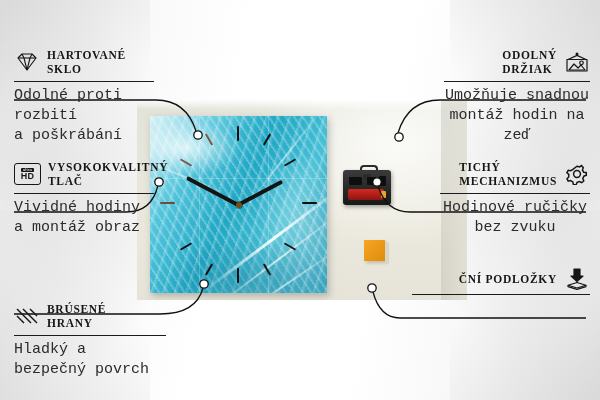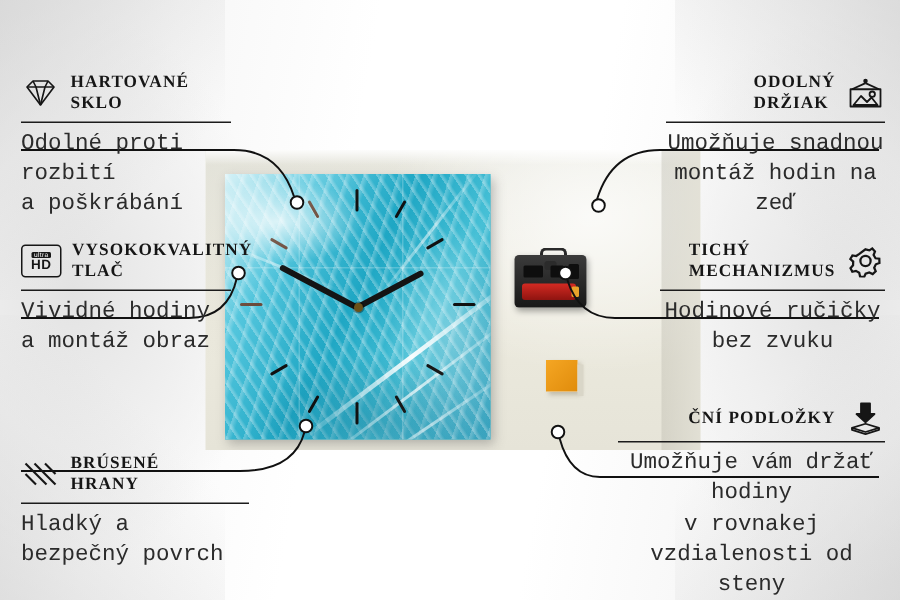--- a/index.html
+++ b/index.html
@@ -332,19 +332,15 @@
       </div>
       <svg class="ico" viewBox="0 0 26 22">
         <g fill="none" stroke="#161616" stroke-width="1.2" stroke-linejoin="round">
           <path d="M10 1 L16 1 L16 8 L19 8 L13 13.5 L7 8 L10 8 Z" fill="#161616"></path>
           <path d="M13 14.5 L22 17.2 L13 20 L4 17.2 Z"></path>
           <path d="M4 17.2 L4 18.6 L13 21.4 L22 18.6 L22 17.2"></path>
         </g>
       </svg>
     </div>
     <div class="rule"></div>
-    <div class="desc">
-      <div>Umožňuje vám držať hodiny</div>
-      <div>v rovnakej vzdialenosti od steny</div>
-    </div>
   </div>
 
 </div>
 
 </body></html>

